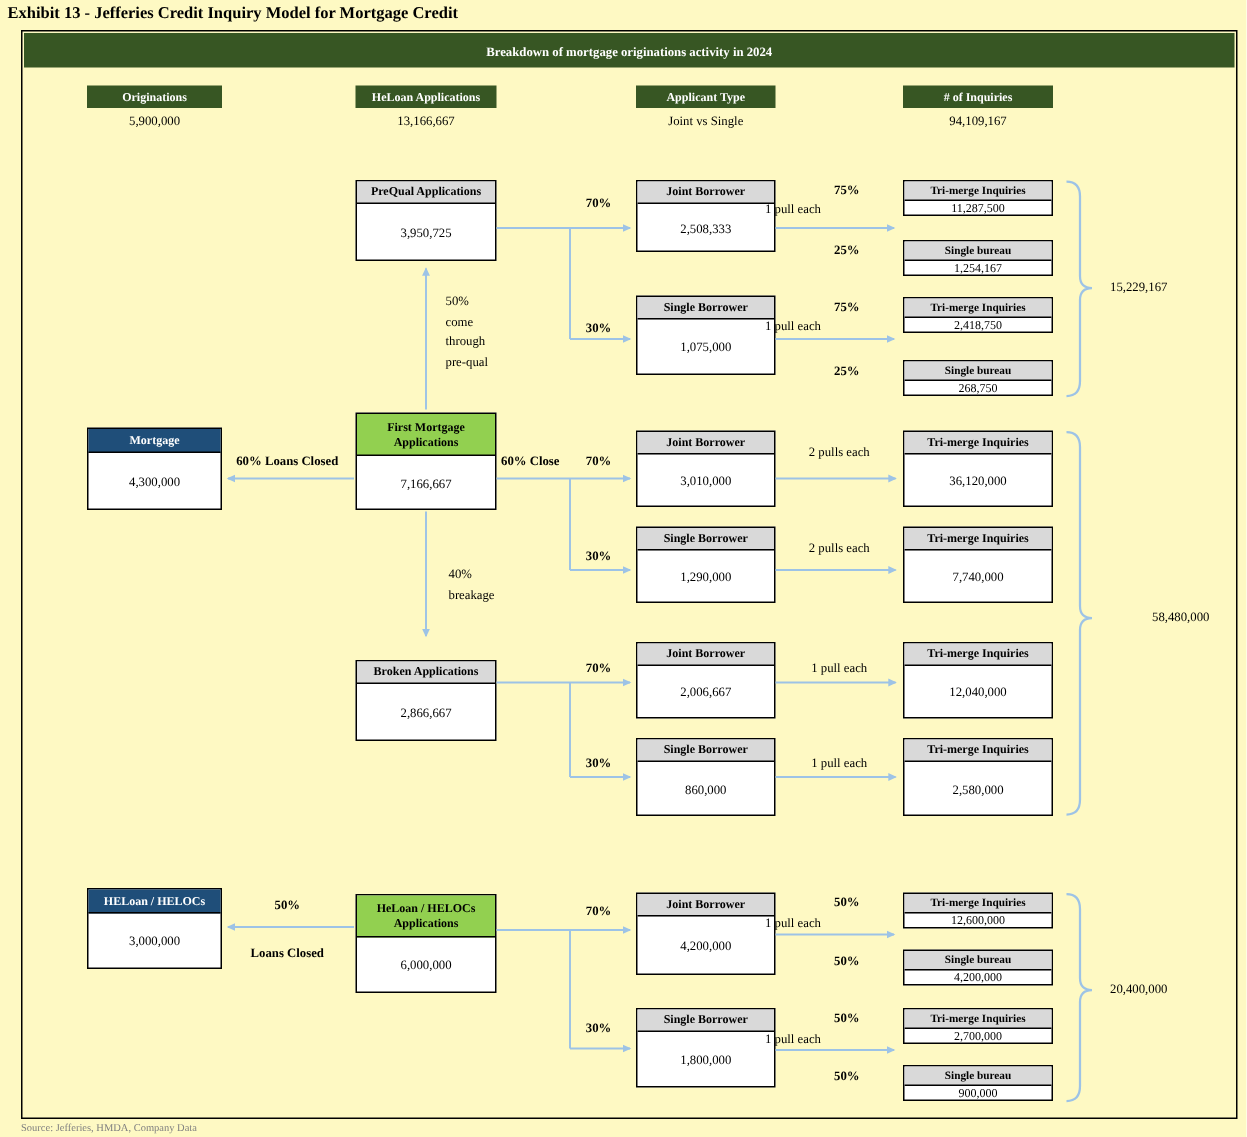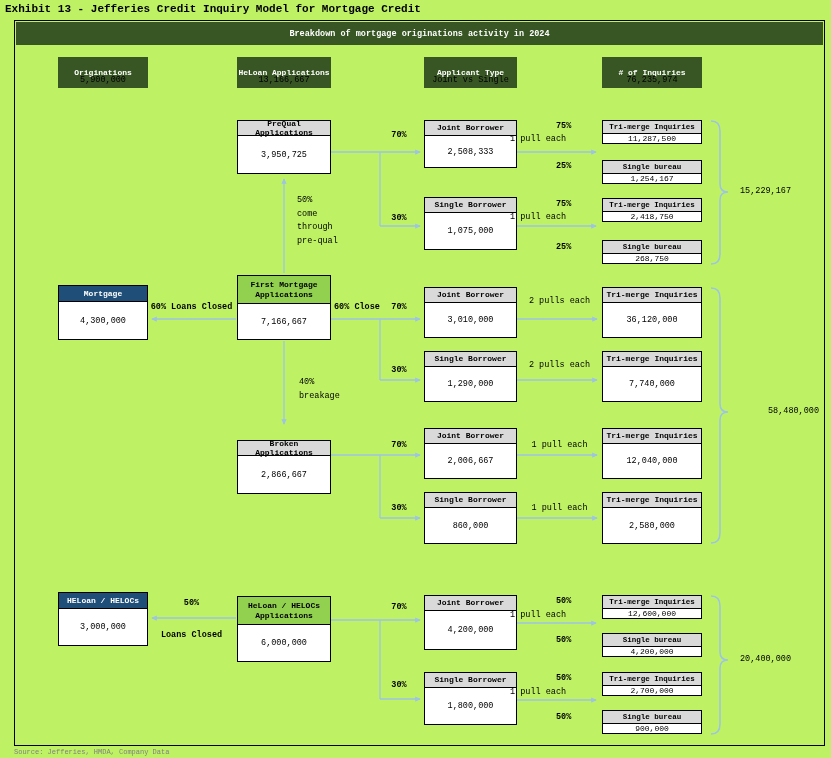--- a/index.html
+++ b/index.html
@@ -1,22 +1,22 @@
 <!DOCTYPE html>
 <html><head>
 <meta charset="utf-8">
 <style>
   html,body{margin:0;padding:0;background:#fff;}
-  #canvas{position:relative;width:831px;height:758px;background:#bef264;
-    font-family:Liberation Mono, monospace;color:#000;overflow:hidden;}
+  #canvas{position:relative;width:831px;height:758px;background:#fef9c3;
+    font-family:Liberation Serif, serif;color:#000;overflow:hidden;}
   .title{position:absolute;left:5px;top:3px;font-size:11px;font-weight:700;white-space:nowrap;}
   .frame{position:absolute;left:14px;top:20px;width:811px;height:726px;border:1.5px solid #000;box-sizing:border-box;}
   .banner{position:absolute;left:16px;top:22px;width:807px;height:23px;background:#375623;color:#fff;
     font-size:8.5px;font-weight:700;display:flex;align-items:center;justify-content:center;}
-  .col-hd{position:absolute;height:31px;background:#375623;color:#fff;font-size:8px;font-weight:700;
+  .col-hd{position:absolute;height:15px;background:#375623;color:#fff;font-size:8px;font-weight:700;
     display:flex;align-items:center;justify-content:center;}
   .col-val{position:absolute;font-size:8.5px;text-align:center;}
   .node{position:absolute;background:#fff;border:1.5px solid #000;box-sizing:border-box;display:flex;flex-direction:column;}
   .node .hd{border-bottom:1.2px solid #000;background:#D9D9D9;font-weight:700;font-size:8px;line-height:1.15;
     height:14px;display:flex;align-items:center;justify-content:center;text-align:center;flex:none;padding:0 2px;}
   .node.sm .hd{height:12px;font-size:7.5px;}
   .node .hd.green{background:#92D050;height:27px;}
   .node .hd.navy{background:#1F4E79;color:#fff;height:15px;}
   .node .val{flex:1;display:flex;align-items:center;justify-content:center;font-size:8.5px;}
   .node.sm .val{font-size:8px;}
@@ -38,21 +38,21 @@
   <div class="frame"></div>
   <div class="banner">Breakdown of mortgage originations activity in 2024</div>
 
   <div class="col-hd" style="left:58px;top:57px;width:90px">Originations</div>
   <div class="col-val" style="left:58px;top:75px;width:90px">5,900,000</div>
   <div class="col-hd" style="left:237px;top:57px;width:94px">HeLoan Applications</div>
   <div class="col-val" style="left:237px;top:75px;width:94px">13,166,667</div>
   <div class="col-hd" style="left:424px;top:57px;width:93px">Applicant Type</div>
   <div class="col-val" style="left:424px;top:75px;width:93px">Joint vs Single</div>
   <div class="col-hd" style="left:602px;top:57px;width:100px"># of Inquiries</div>
-  <div class="col-val" style="left:602px;top:75px;width:100px">76,235,974</div>
+  <div class="col-val" style="left:602px;top:75px;width:100px">94,109,167</div>
 
   <div class="node" style="left:237px;top:120px;width:94px;height:54px">
     <div class="hd">PreQual Applications</div>
     <div class="val">3,950,725</div>
   </div>
   <div class="node" style="left:424px;top:120px;width:93px;height:48px">
     <div class="hd">Joint Borrower</div>
     <div class="val">2,508,333</div>
   </div>
   <div class="node" style="left:424px;top:197px;width:93px;height:53px">

